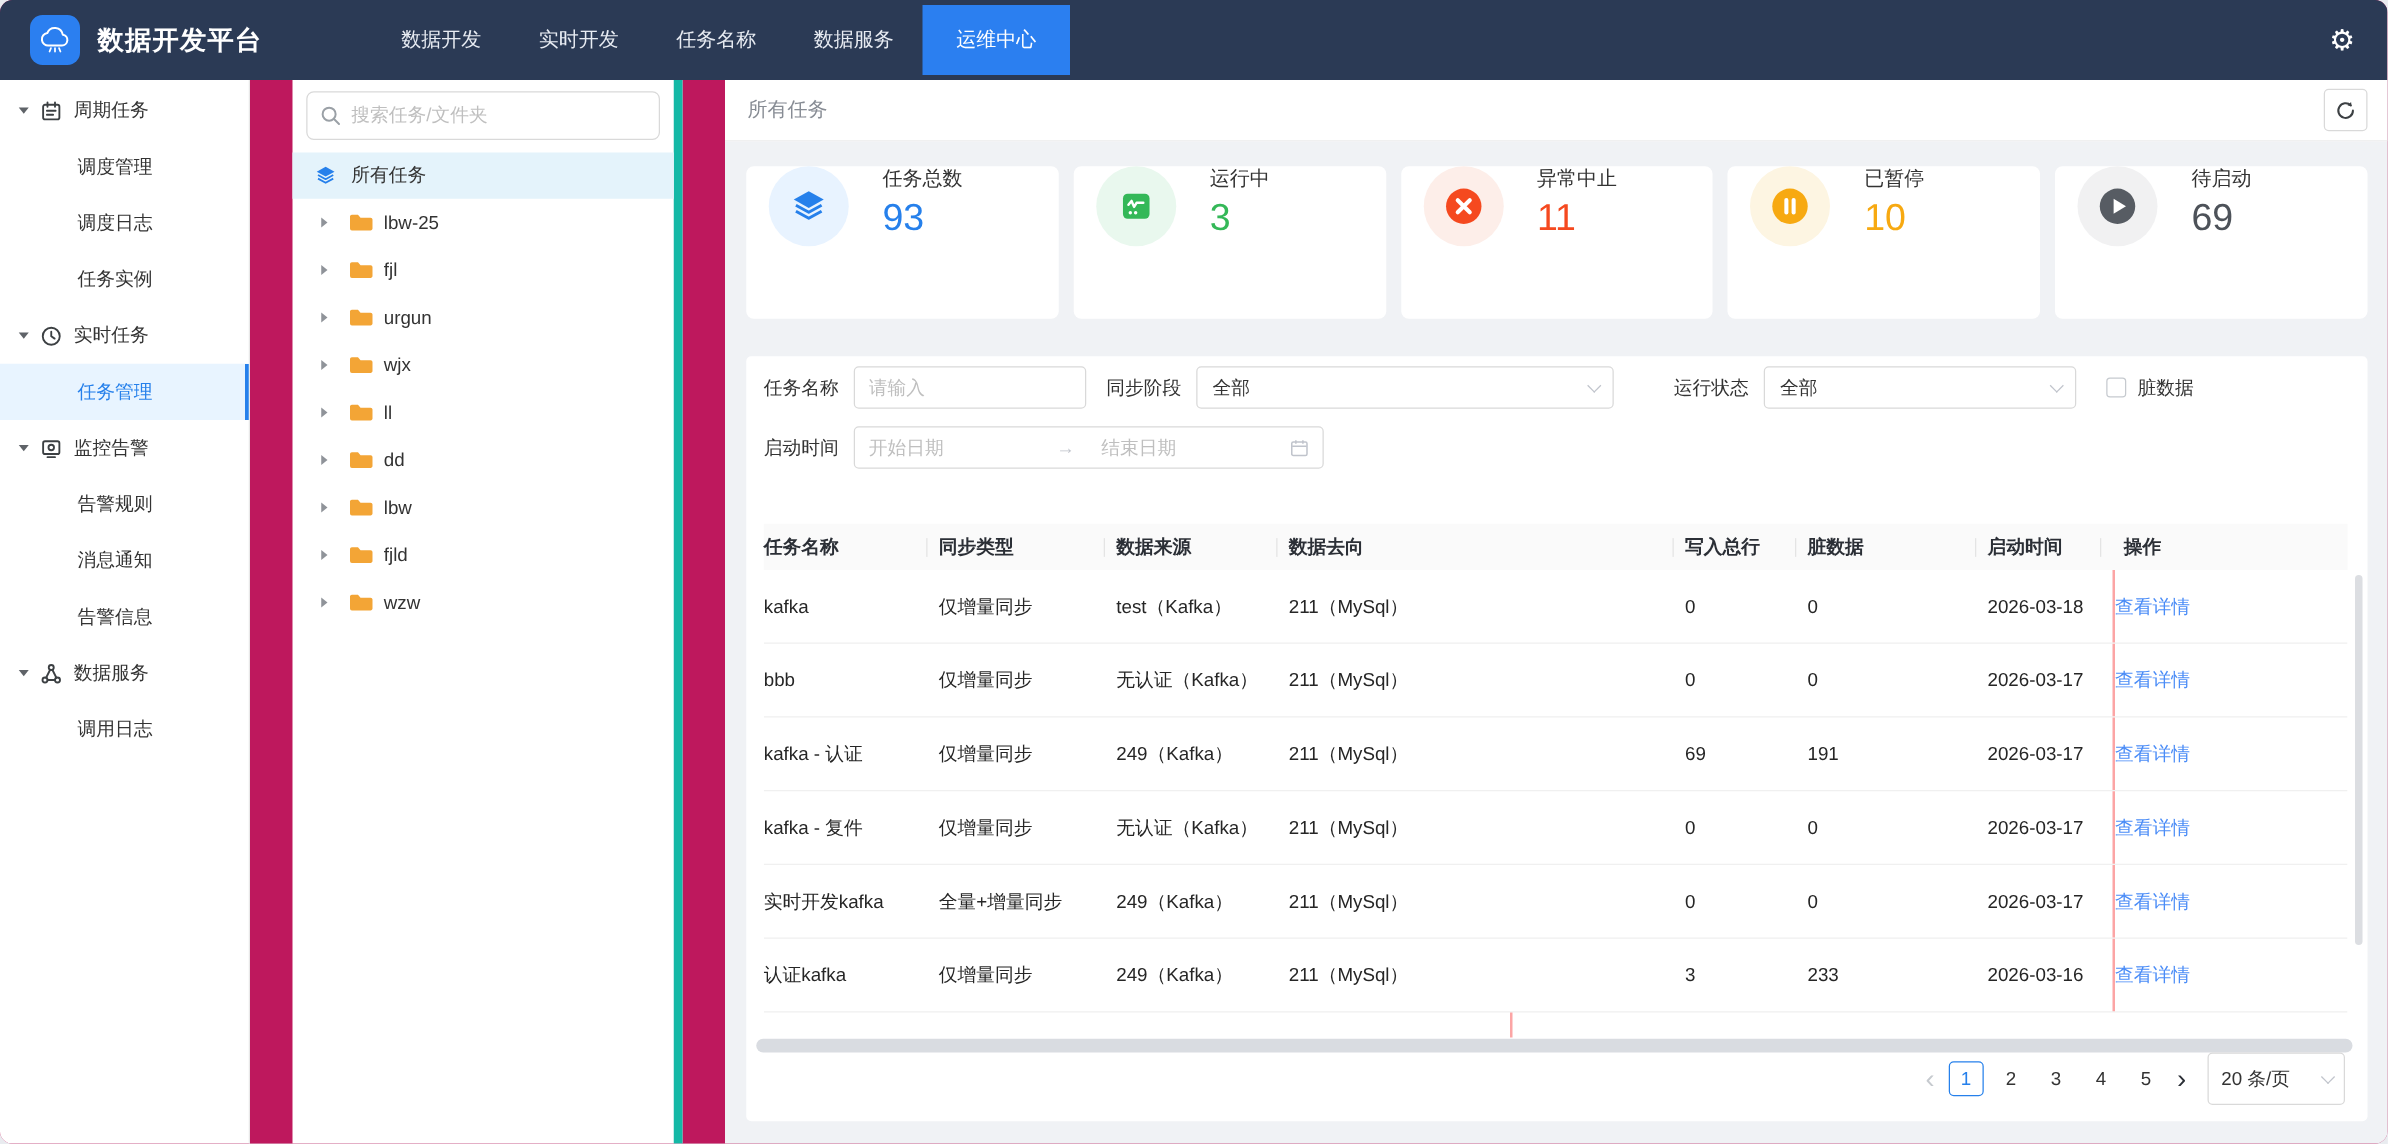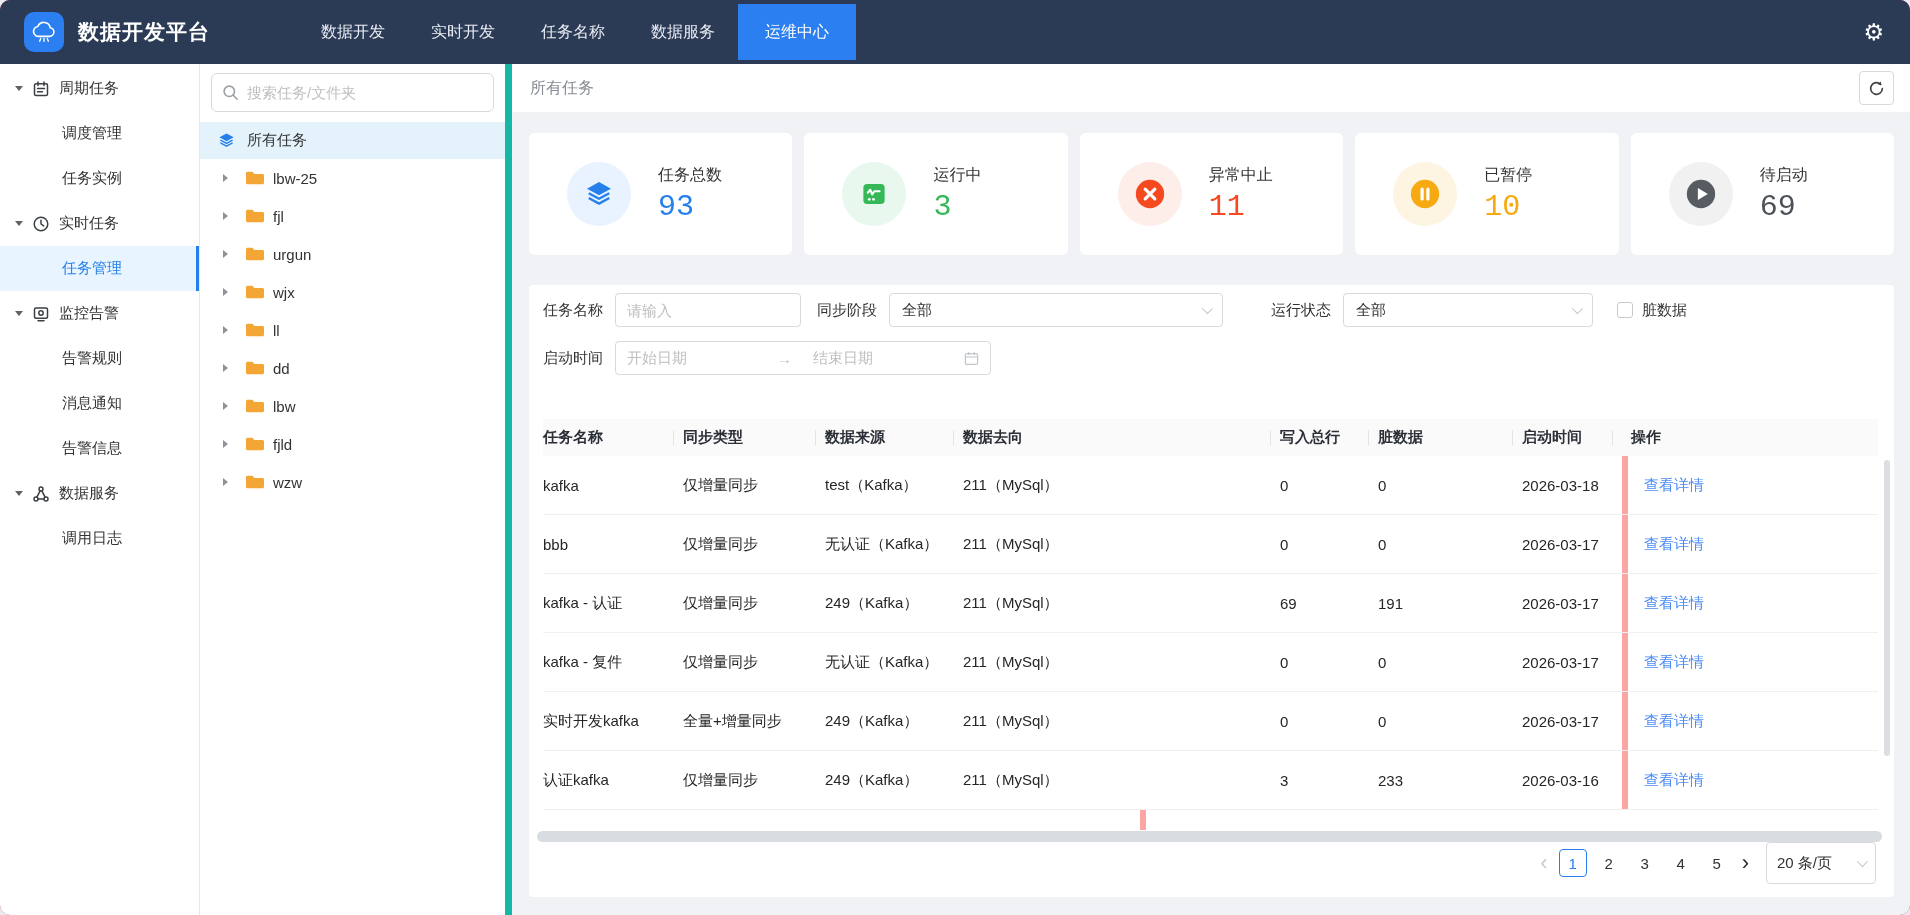--- a/index.html
+++ b/index.html
@@ -8,21 +8,21 @@
 
   
   .navbar { height:64px; flex:none; background:#2b3a55; display:flex; align-items:center; color:#fff; }
   .logo-tile { width:40px; height:40px; margin-left:24px; border-radius:10px; background:#2b7ff0; display:flex; align-items:center; justify-content:center; flex:none; }
   .app-title { font-size:21px; font-weight:bold; margin-left:14px; letter-spacing:1px; }
   .nav-items { display:flex; align-items:center; height:64px; margin-left:88px; }
   .nav-item { height:56px; display:flex; align-items:center; padding:0 23px; font-size:16px; color:#e8ecf3; cursor:pointer; }
   .nav-item.active { background:#2b7ff0; color:#fff; padding:0 27px; }
   .gear { margin-left:auto; margin-right:26px; font-size:23px; color:#fff; cursor:pointer; }
 
-  .body { flex:1; display:flex; min-height:0; }
+  .body { flex:1; display:flex; min-height:0;gap:34px; }
 
   
   .sidebar { width:200px; flex:none; background:#fff; border-right:1px solid #e8e8e8; padding-top:2px; }
   .sb-row { height:45px; display:flex; align-items:center; font-size:15px; color:#333; cursor:pointer; }
   .sb-group { padding-left:15px; }
   .sb-child { padding-left:62px; }
   .sb-child.active { background:#e8f4ff; color:#2680eb; box-shadow:inset -3px 0 0 #2680eb; }
   .caret-d { width:0; height:0; border-left:4.5px solid transparent; border-right:4.5px solid transparent; border-top:5.5px solid #5f6368; margin-right:9px; flex:none; }
   .sb-ic { width:18px; height:18px; margin-right:9px; flex:none; }
   .sb-ic * { fill:none; stroke:#3c4043; stroke-width:1.5; stroke-linecap:round; stroke-linejoin:round; }
@@ -40,21 +40,21 @@
 
   
   .main { flex:1; min-width:0; display:flex; flex-direction:column; background:#f0f2f5; }
   .content-header { height:49px; flex:none; background:#fff; border-bottom:1px solid #f0f0f0; display:flex; align-items:center; padding:0 16px 0 18px; }
   .page-title { font-size:16px; color:#878c94; }
   .refresh-btn { margin-left:auto; width:35px; height:34px; background:#fff; border:1px solid #d9d9d9; border-radius:4px; display:flex; align-items:center; justify-content:center; cursor:pointer; }
   .content-body { flex:1; padding:20px 16px 0 17px; }
 
   
   .stats { display:flex; gap:12px; height:122px; margin-bottom:30px; }
-  .card { flex:1; background:#fff; border-radius:6px; display:flex; align-items:center; padding-left:38px;font-family:Liberation Mono, monospace; }
+  .card { flex:1; background:#fff; border-radius:6px; display:flex; align-items:flex-start; padding-left:18px; }
   .stat-ic { width:64px; height:64px; border-radius:50%; display:flex; align-items:center; justify-content:center; flex:none; }
   .ic-blue { background:#e8f3ff; } .ic-green { background:#e9f8ee; } .ic-red { background:#fdeee9; } .ic-orange { background:#fdf5e2; } .ic-gray { background:#f1f1f2; }
   .stat-txt { margin-left:27px; }
   .stat-label { font-size:16px; color:#333; margin-bottom:4px; }
   .stat-value { font-size:30px; font-weight:500; }
   .v-blue { color:#2680eb; } .v-green { color:#34b858; } .v-red { color:#f5491f; } .v-orange { color:#f7a911; } .v-dark { color:#4d5259; }
 
   
   .panel { position:relative; height:612px; background:#fff; border-radius:4px; }
   .f-row { position:absolute; left:14px; display:flex; align-items:center; }
@@ -72,21 +72,21 @@
   .dr-ph { color:#bfbfbf; }
   .dr-start { width:150px; } .dr-arrow { color:#c0c4cc; width:36px; } .dr-end { flex:1; }
 
   
   .thead { position:absolute; left:14px; right:16px; top:134px; height:37px; background:#fafafa; display:flex; align-items:center; }
   .th { font-size:15px; font-weight:bold; color:#2b2f36; position:relative; }
   .th + .th::before { content:""; position:absolute; left:-10px; top:50%; transform:translateY(-50%); width:1px; height:15px; background:#e4e4e4; }
   .tbody { position:absolute; left:14px; right:16px; top:171px; height:374px; overflow:hidden; }
   .trow { height:59px; display:flex; align-items:center; border-bottom:1px solid #f0f0f0; font-size:15px; color:#262626; }
   .c1{width:140px;} .c2{width:142px;} .c3{width:138px;} .c4{width:317px;} .c5{width:98px;} .c6{width:144px;} .c7{width:100px;}
-  .c8{flex:1; border-left:6px solid #fca5a5; padding-left:16px; align-self:stretch; display:flex; align-items:center;}
+  .c8{flex:1; border-left:2px solid #fca5a5; padding-left:0; align-self:stretch; display:flex; align-items:center;}
   .thead .c8 { border-left:none; padding-left:9px; }
   .link { color:#4a8cf7; cursor:pointer; }
   .vbar { position:absolute; right:4px; top:175px; width:6px; height:296px; background:#dcdee2; border-radius:3px; cursor:pointer; }
   .hbar { position:absolute; left:8px; right:12px; top:546px; height:11px; background:#d9dce1; border-radius:6px; cursor:pointer; }
 
   
   .pager { position:absolute; right:18px; top:562px; height:32px; display:flex; align-items:center; }
   .pg-arrow { font-size:22px; color:#2b2f36; padding:0 7px; cursor:pointer; line-height:1; }
   .pg-arrow.disabled { color:#c6cacf; }
   .pg-num { min-width:28px; height:28px; border-radius:4px; display:flex; align-items:center; justify-content:center; font-size:15px; color:#333; margin:0 4px; cursor:pointer; border:1px solid transparent; }
@@ -125,20 +125,23 @@
         <svg class="sb-ic" viewBox="0 0 18 18">
           <rect x="2.5" y="3.8" width="13" height="11.7" rx="1.5"></rect>
             <path d="M6 2v3.4M12 2v3.4M5.5 8.6h7M5.5 11.8h5"></path>
         </svg>
         <span>周期任务</span>
       </div>
       <div class="sb-row sb-child">
           <span>调度管理</span>
         </div>
       <div class="sb-row sb-child">
+          <span>调度日志</span>
+        </div>
+      <div class="sb-row sb-child">
           <span>任务实例</span>
         </div>
 
       <div class="sb-row sb-group">
         <span class="caret-d"></span>
         <svg class="sb-ic" viewBox="0 0 18 18">
           <circle cx="9" cy="9" r="6.8"></circle>
             <path d="M9 5.3V9l2.7 1.9"></path>
         </svg>
         <span>实时任务</span>

